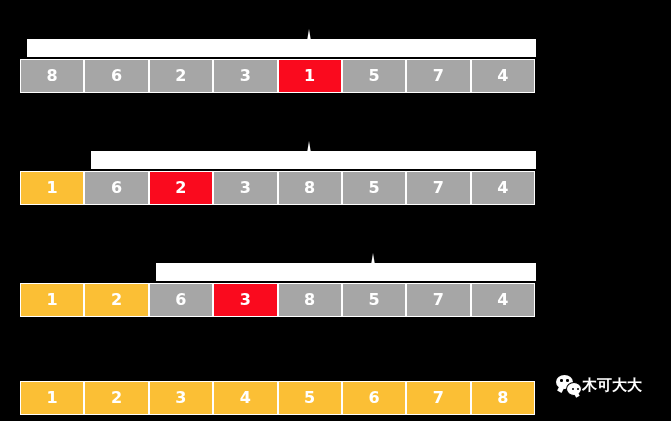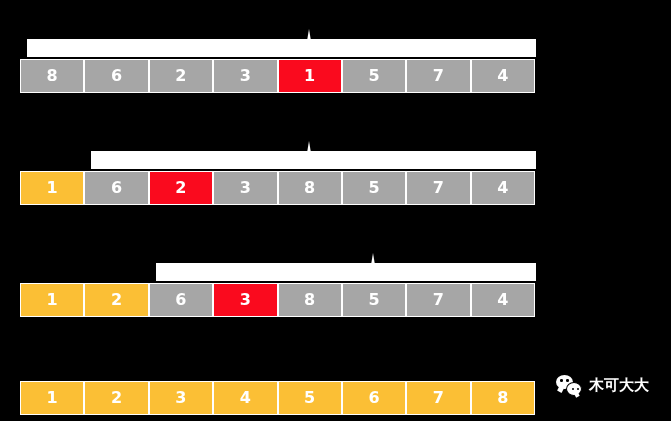--- a/index.html
+++ b/index.html
@@ -88,21 +88,20 @@
   .cell.sorted   { background: #fbbf35; }
   .cell.minimum  { background: #fa0a1e; }
 
   
   #watermark {
     position: absolute;
     left: 556px;
     top: 374px;
     display: flex;
     align-items: center;
-    gap: 7px;
   }
   #watermark .wm-text {
     color: #ffffff;
     font-size: 15px;
     font-weight: bold;
     white-space: nowrap;
   }
   .wechat-icon {
     width: 26px;
     height: 22px;

